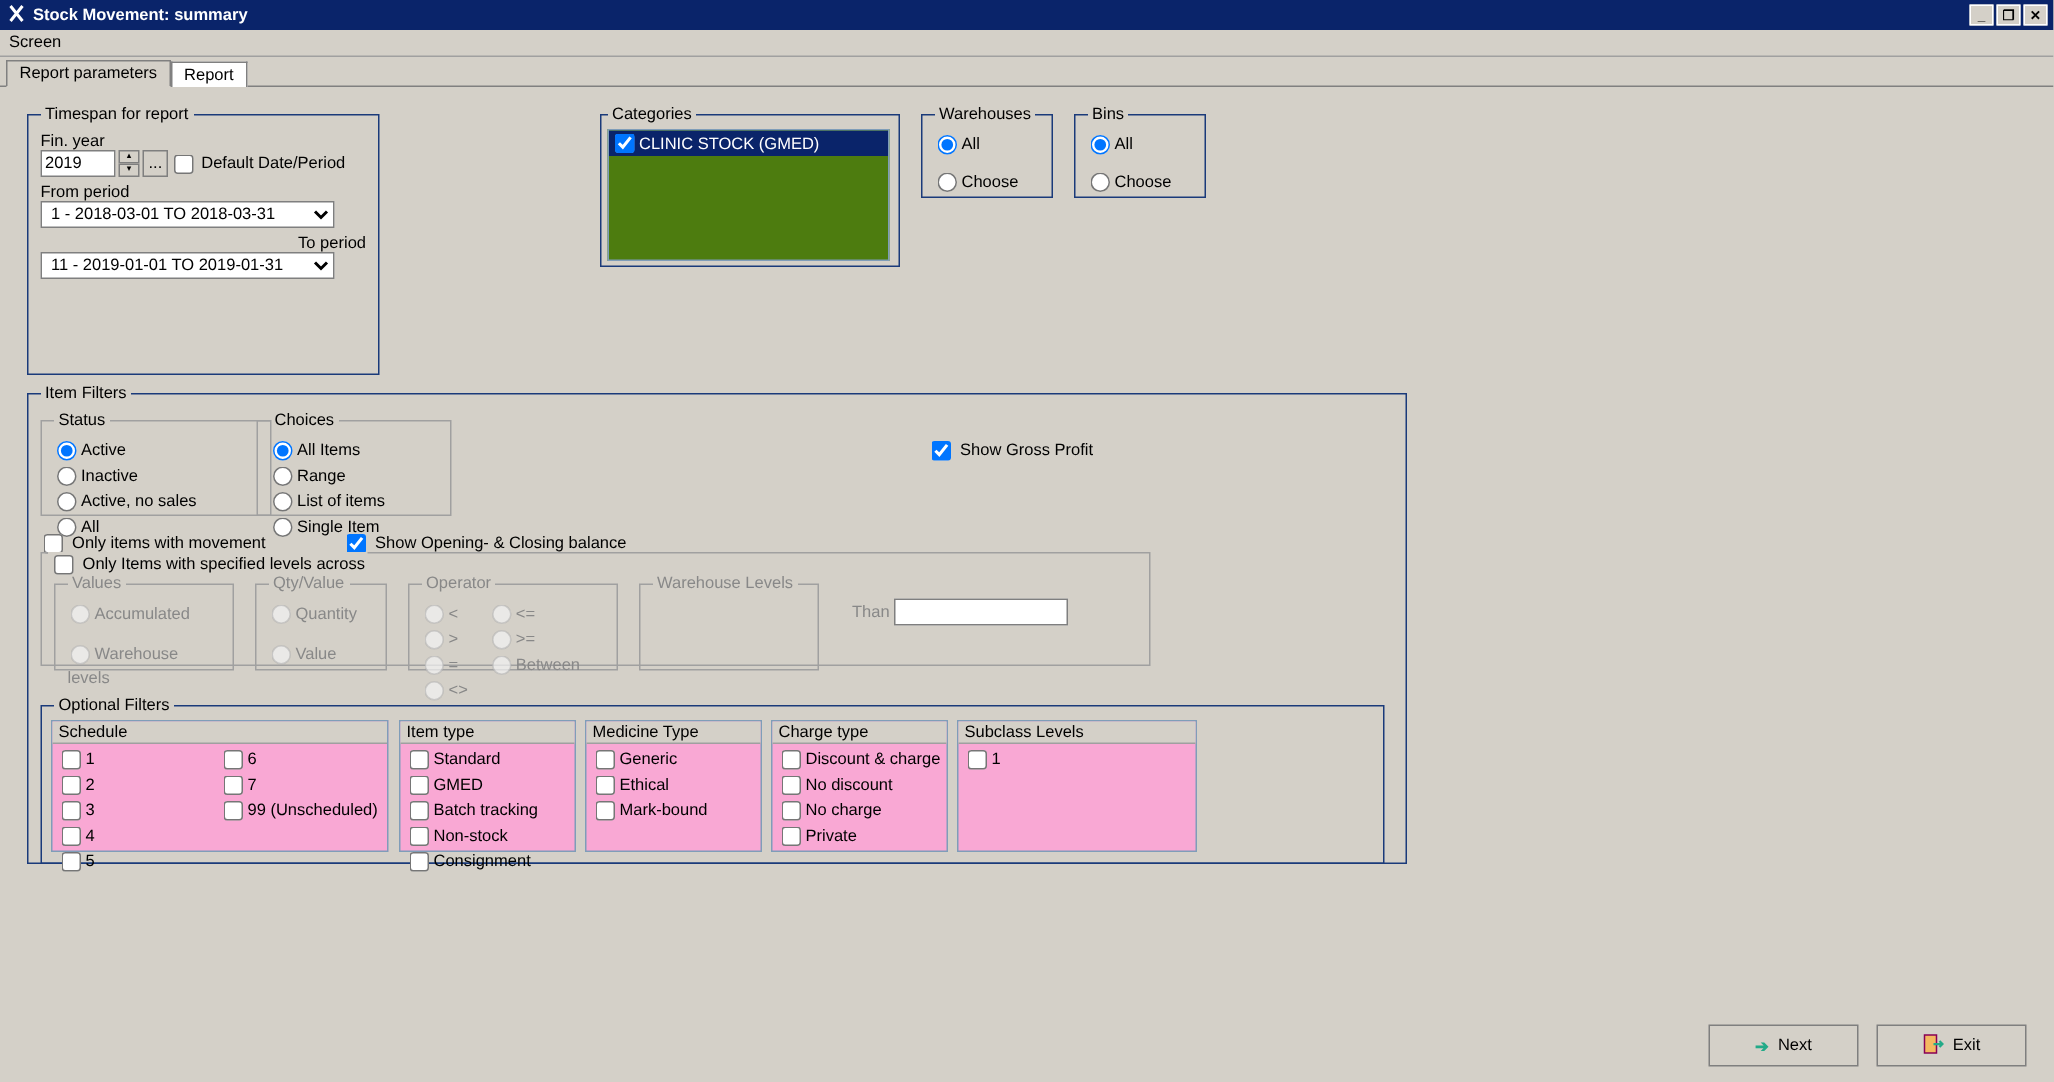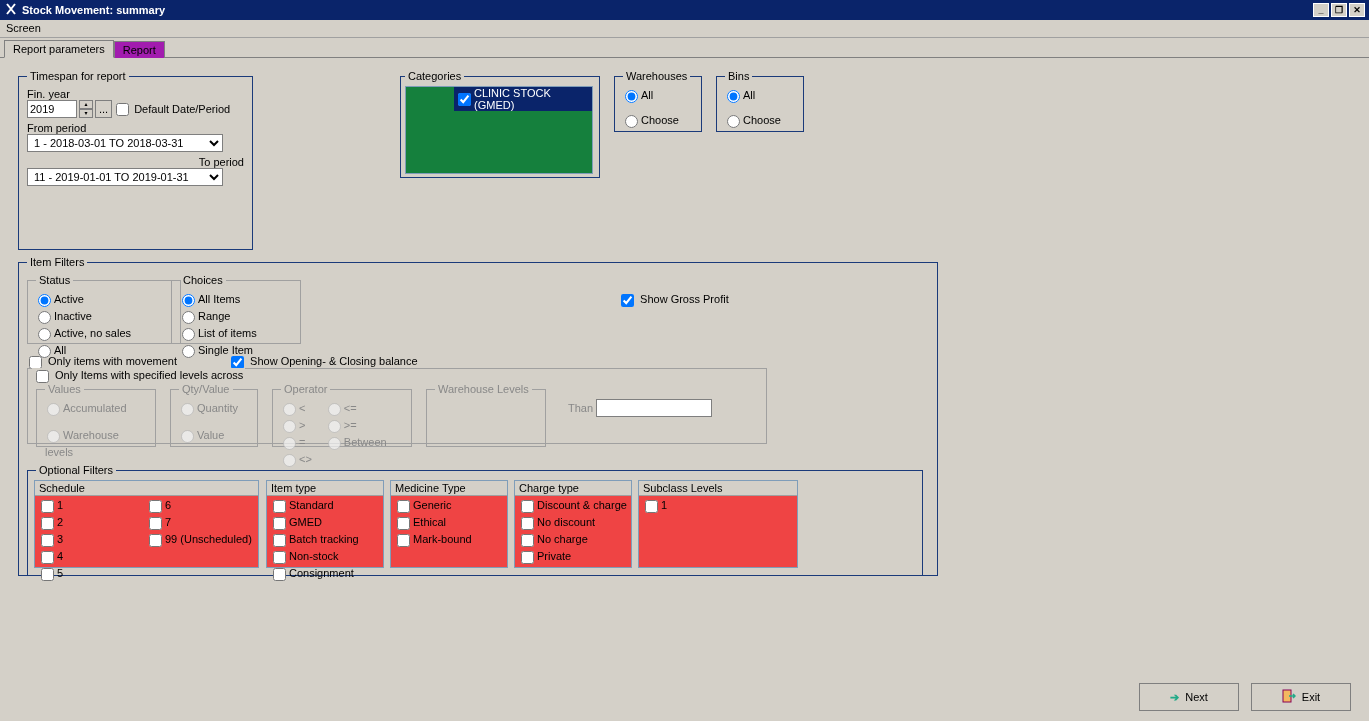--- a/index.html
+++ b/index.html
@@ -50,21 +50,21 @@
   border-bottom: 1px solid #808080;
   height: 20px;
   display: flex;
   align-items: flex-end;
   padding-left: 4px;
 }
 .tab {
   border: 1px solid #808080;
   border-bottom: none;
   padding: 2px 8px;
-  background: #a21caf;
+  background: #ffffff;
   margin-right: 0px;
   cursor: pointer;
   position: relative;
   top: 1px;
 }
 .tab.active {
   background: #d4d0c8;
   border-bottom: 1px solid #d4d0c8;
   z-index: 2;
 }
@@ -107,44 +107,43 @@
 .spinner button {
   width: 14px; height: 9px;
   border: 1px solid #7f7f7f;
   background: #d4d0c8;
   font-size: 6px;
   line-height: 5px;
   padding: 0;
 }
 .listbox {
   border: 1px solid #7f9db9;
-  background: #15803d;
+  background: #4d7c0f;
   overflow: hidden;
-  padding-left: 48px;
 }
 .listbox .row { display: flex; align-items: center; padding: 0 2px; }
 .listbox .row.selected { background: #0a246a; color: #fff; }
 .radiolist label, .checklist label { display: block; padding: 0; line-height: 15px; }
 .footer-btn {
   position: absolute;
   bottom: 10px;
   width: 100px;
   height: 28px;
   border: 1px solid #7f7f7f;
   background: #d4d0c8;
   display: flex;
   align-items: center;
   justify-content: center;
   cursor: pointer;
   gap: 6px;
 }
 .arrow-green { color: #2a8; font-weight: bold; }
 .filter-col {
   border: 1px solid #7f9db9;
-  background: #ef4444;
+  background: #f9a8d4;
   position: absolute;
 }
 .filter-col .hdr {
   background: #d4d0c8;
   border-bottom: 1px solid #a0a0a0;
   padding: 1px 4px;
 }
 .filter-col .body { padding: 2px 4px; }
 .filter-col .body label { display: block; line-height: 14px; }
 </style>

